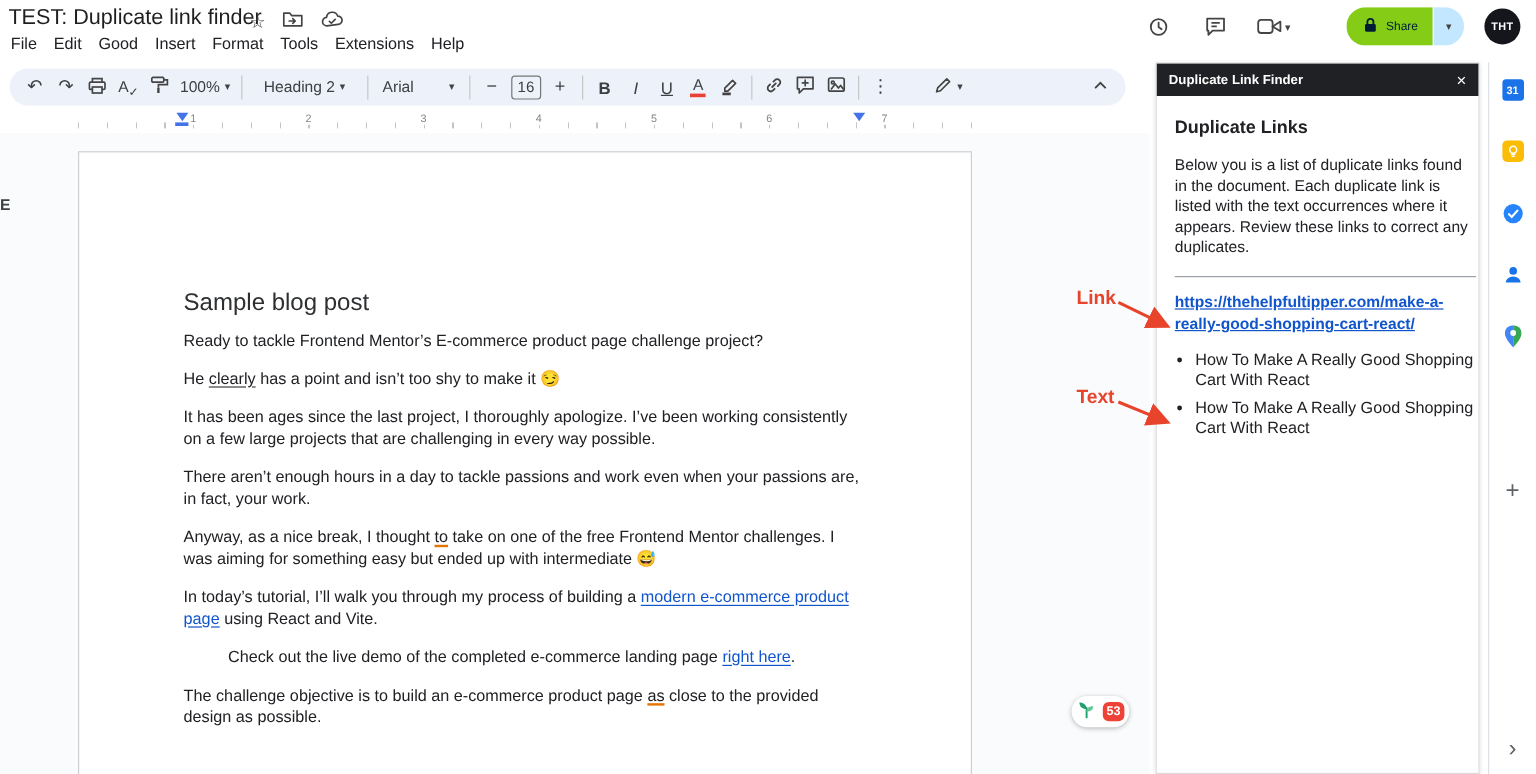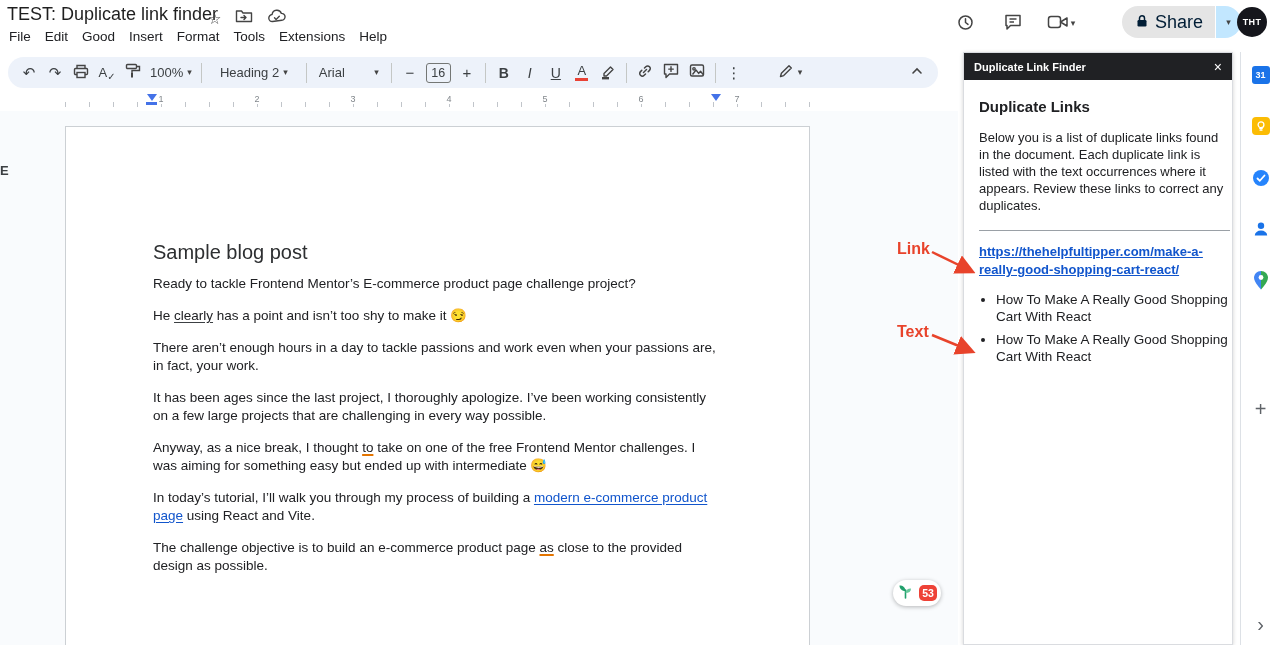--- a/index.html
+++ b/index.html
@@ -16,21 +16,21 @@
   .title-action-icons { position:absolute; left:208px; top:8px; display:flex; gap:14px; align-items:center; color:#444; }
   .star-glyph { font-size:15px; line-height:1; }
   .menubar { position:absolute; left:2px; top:27px; display:flex; }
   .menu-item { padding:2px 7px; font-size:13.5px; color:#202124; border-radius:4px;text-align:right; }
 
   .icon-btn { position:absolute; top:8px; width:30px; height:30px; display:flex; align-items:center; justify-content:center; border-radius:50%; }
   .meet-btn { width:46px; gap:2px; }
   .caret { font-size:9px; color:#444; line-height:1; }
 
   .share-btn { position:absolute; left:1122px; top:6px; height:32px; display:flex; border-radius:16px; overflow:hidden; }
-  .share-main { display:flex; align-items:center; gap:7px; padding:0 12px 0 14px; background:#e5e5e5; color:#001d35; font-size:18px; font-weight:500; }
+  .share-main { display:flex; align-items:center; gap:7px; padding:0 12px 0 14px; background:#84cc16; color:#001d35; font-size:10px; font-weight:500; }
   .share-caret { width:26px; background:#c2e7ff; border-left:1px solid #fff; display:flex; align-items:center; justify-content:center; color:#001d35; }
   .avatar { position:absolute; left:1237px; top:7px; width:30px; height:30px; border-radius:50%; background:#15161c; color:#fff; font-size:9px; font-weight:bold; display:flex; align-items:center; justify-content:center; letter-spacing:.4px; }
 
   
   .toolbar { position:absolute; left:8px; top:57px; width:930px; height:31px; background:#edf2fa; border-radius:16px; display:flex; align-items:center; padding:0 8px; color:#3c4043; z-index:5; }
   .tb { height:24px; min-width:24px; border-radius:4px; display:flex; align-items:center; justify-content:center; font-size:13px; color:#3c4043; padding:0 3px; margin:0 1px; gap:4px; }
   .tb .uni { font-size:15px; line-height:1; }
   .sep { width:1px; height:20px; background:#c4c7c5; margin:0 5px; flex:none; }
   .size-box { width:25px; height:20px; border:1px solid #747775; border-radius:3px; font-size:12.5px; display:flex; align-items:center; justify-content:center; margin:0 3px; }
   .b-bold { font-weight:bold; font-size:14px; }
@@ -302,24 +302,25 @@
   <div class="ind-bar" style="left:146px; top:9px;"></div>
   <div class="ind-tri" style="left:711px; top:1px;"></div>
 </div>
 
 <div class="canvas">
   <div class="page">
     <div class="page-content">
       <h1 class="doc-heading">Sample blog post</h1>
       <p>Ready to tackle Frontend Mentor’s E-commerce product page challenge project?</p>
       <p><span>He </span><span class="sugg-dark">clearly</span><span> has a point and isn’t too shy to make it </span><span class="emoji">😏</span></p>
+      <p>It has been ages since the last project, I thoroughly apologize. I’ve been working consistently on a few large projects that are challenging in every way possible.</p>
       <p>There aren’t enough hours in a day to tackle passions and work even when your passions are, in fact, your work.</p>
-      <p>It has been ages since the last project, I thoroughly apologize. I’ve been working consistently on a few large projects that are challenging in every way possible.</p>
       <p><span>Anyway, as a nice break, I thought </span><span class="sugg-orange">to</span><span> take on one of the free Frontend Mentor challenges. I was aiming for something easy but ended up with intermediate </span><span class="emoji">😅</span></p>
       <p><span>In today’s tutorial, I’ll walk you through my process of building a </span><span class="dlink">modern e-commerce product page</span><span> using React and Vite.</span></p>
+      <p class="indent"><span>Check out the live demo of the completed e-commerce landing page </span><span class="dlink">right here</span><span>.</span></p>
       <p><span>The challenge objective is to build an e-commerce product page </span><span class="sugg-orange">as</span><span> close to the provided design as possible.</span></p>
     </div>
   </div>
 </div>
 
 <div class="left-clip">E</div>
 
 <div class="annotations">
   <svg class="ann-svg" width="106" height="140">
     <defs>

